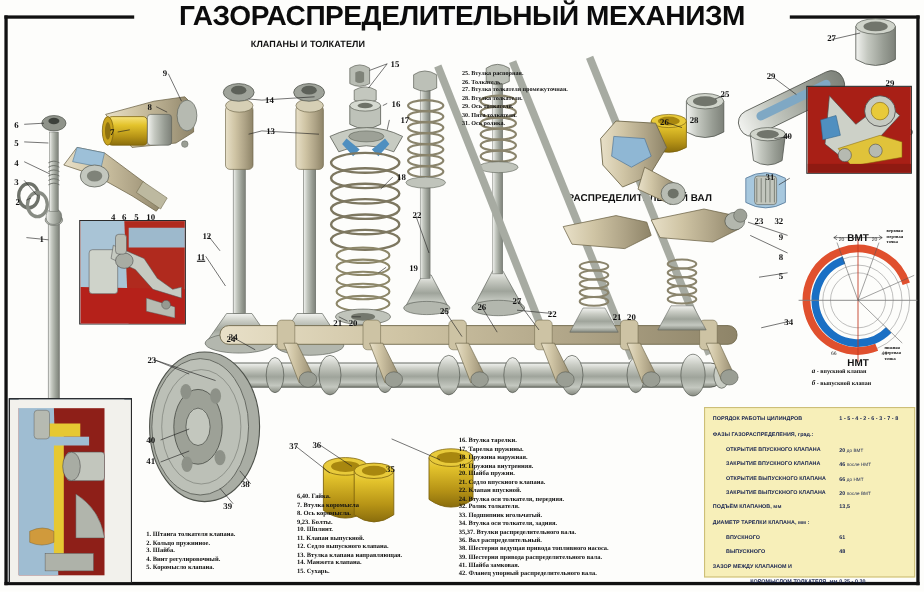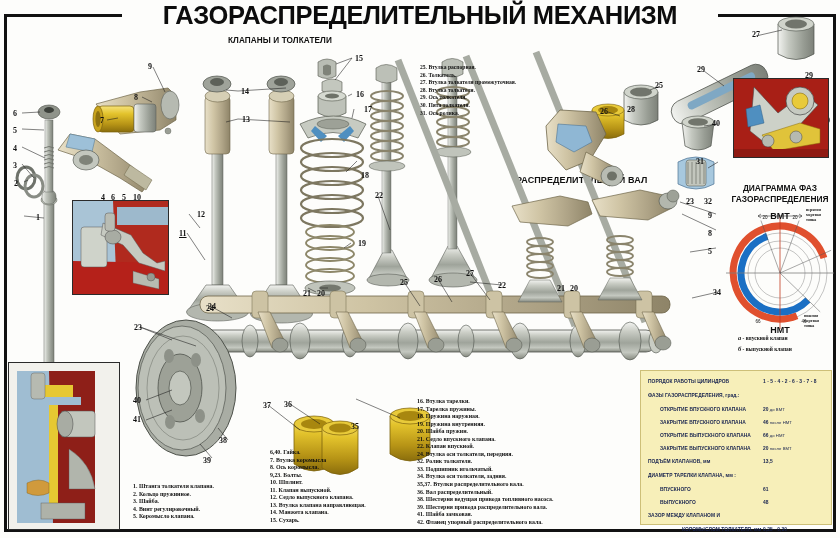--- a/index.html
+++ b/index.html
@@ -530,29 +530,29 @@
       <span class="num" style="left: 13px; top: 145px;">4</span>
       <span class="num" style="left: 13px; top: 127px;">5</span>
       <span class="num" style="left: 13px; top: 110px;">6</span>
       <span class="num" style="left: 101px; top: 194px;">4</span>
       <span class="num" style="left: 111px; top: 194px;">6</span>
       <span class="num" style="left: 122px; top: 194px;">5</span>
       <span class="num" style="left: 133px; top: 194px;">10</span>
       <span class="num" style="left: 100px; top: 117px;">7</span>
       <span class="num" style="left: 134px; top: 94px;">8</span>
       <span class="num" style="left: 148px; top: 63px;">9</span>
-      <span class="num" style="left: 197px; top: 211px;">12</span>
+      <span class="num" style="left: 184px; top: 211px;">12</span>
       <span class="num" style="left: 179px; top: 230px; text-decoration: underline;">11</span>
       <span class="num" style="left: 242px; top: 116px;">13</span>
       <span class="num" style="left: 241px; top: 88px;">14</span>
       <span class="num" style="left: 355px; top: 55px;">15</span>
       <span class="num" style="left: 356px; top: 91px;">16</span>
       <span class="num" style="left: 364px; top: 106px;">17</span>
-      <span class="num" style="left: 361px; top: 172px;">18</span>
-      <span class="num" style="left: 358px; top: 240px;">19</span>
+      <span class="num" style="left: 361px; top: 158px;">18</span>
+      <span class="num" style="left: 372px; top: 240px;">19</span>
       <span class="num" style="left: 317px; top: 290px;">20</span>
       <span class="num" style="left: 303px; top: 290px;">21</span>
       <span class="num" style="left: 375px; top: 192px;">22</span>
       <span class="num" style="left: 557px; top: 285px;">21</span>
       <span class="num" style="left: 570px; top: 285px;">20</span>
       <span class="num" style="left: 498px; top: 282px;">22</span>
       <span class="num" style="left: 134px; top: 324px;">23</span>
       <span class="num" style="left: 206px; top: 305px;">24</span>
       <span class="num" style="left: 400px; top: 279px;">25</span>
       <span class="num" style="left: 434px; top: 276px;">26</span>
@@ -682,24 +682,20 @@
       <div>9,23. Болты.</div>
       <div>10. Шплинт.</div>
       <div>11. Клапан выпускной.</div>
       <div>12. Седло выпускного клапана.</div>
       <div>13. Втулка клапана направляющая.</div>
       <div>14. Манжета клапана.</div>
       <div>15. Сухарь.</div>
     </div>
 
   <div id="phase">
-    <div id="phase-title">
-      <span>ДИАГРАММА ФАЗ</span>
-      <span>ГАЗОРАСПРЕДЕЛЕНИЯ</span>
-    </div>
 
     <svg id="phase-svg" width="108" height="132" viewBox="0 0 108 132">
       <g transform="translate(54,68)">
 
         <circle r="47" fill="none" stroke="#8a8a8a" stroke-width="0.5"></circle>
         <circle r="40" fill="none" stroke="#8a8a8a" stroke-width="0.5"></circle>
         <circle r="32" fill="none" stroke="#8a8a8a" stroke-width="0.5"></circle>
         <circle r="25" fill="none" stroke="#8a8a8a" stroke-width="0.5"></circle>
 
         <path d="M 43.9 -15.0 A 46.5 46.5 0 1 0 17.0 42.7" fill="none" stroke="#e0502e" stroke-width="7" stroke-linecap="butt"></path>

